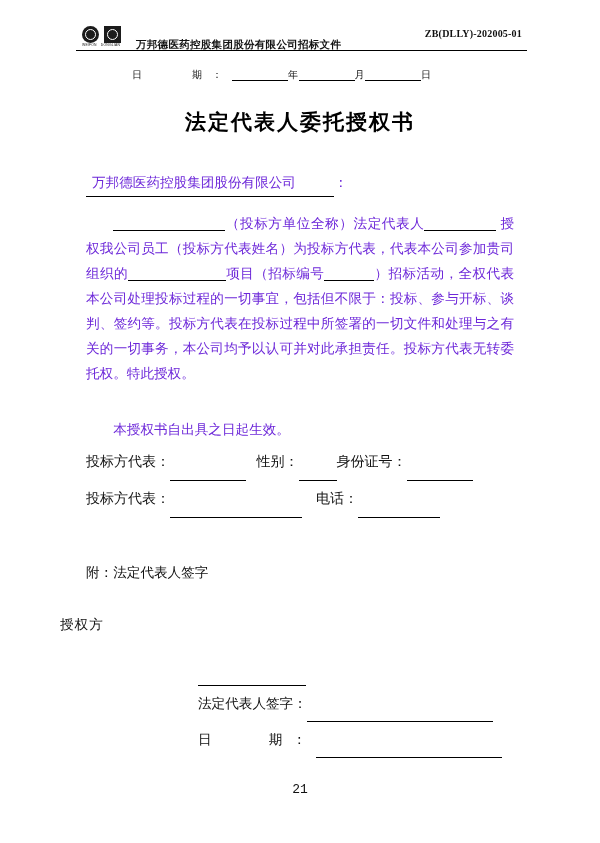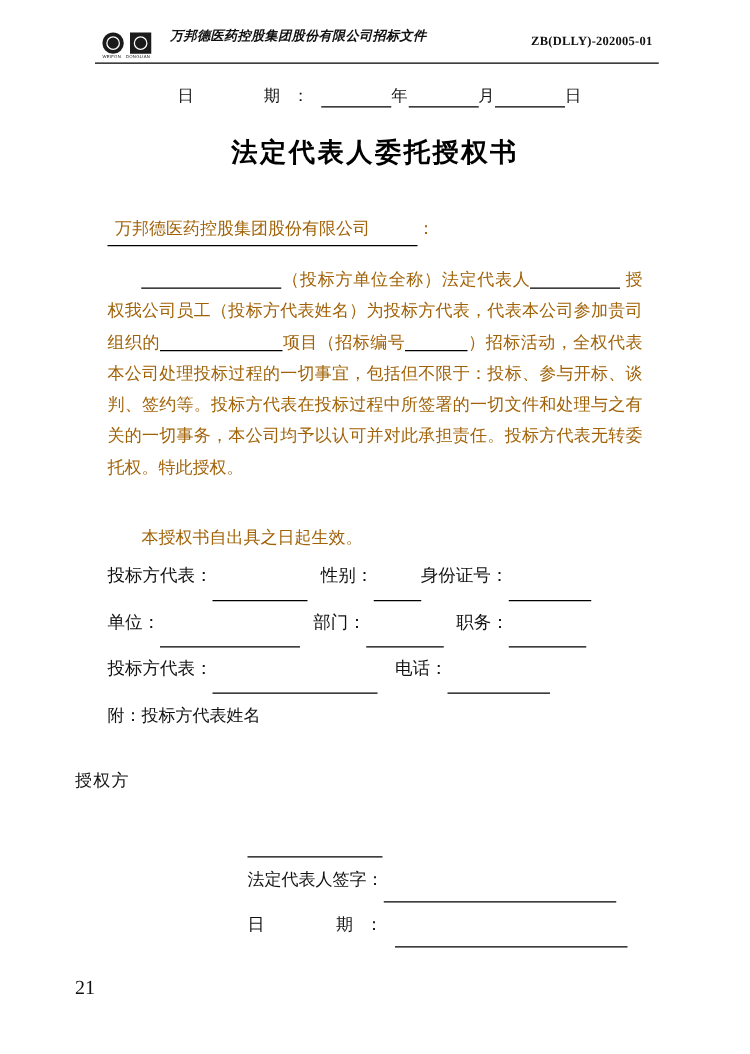--- a/index.html
+++ b/index.html
@@ -86,27 +86,26 @@
     font-size: 3.4px;
     letter-spacing: .2px;
     color: #111;
     font-family: "Liberation Sans", sans-serif;
     display: flex;
     gap: 4px;
   }
   .header-title {
     position: absolute;
     left: 76px;
-    top: 0;
+    top: 16px;
     font-size: 10.5px;
     font-weight: bold;
     color: #111;
     font-family: "Liberation Sans", sans-serif;
     letter-spacing: .3px;
-    font-style: italic;
   }
   .header-code {
     position: absolute;
     right: 18px;
     top: 6px;
     font-size: 10px;
     font-weight: bold;
     color: #111;
     font-family: "Liberation Serif", serif;
     letter-spacing: .2px;
@@ -115,23 +114,23 @@
     position: absolute;
     left: 16px;
     right: 13px;
     top: 28px;
     border-top: 1.6px solid #000;
   }
 
   
   .dateline {
     position: absolute;
-    left: 82px;
+    left: 72px;
     top: 46px;
-    font-size: 13px;
+    font-size: 10px;
     color: #111;
     letter-spacing: .5px;
     white-space: nowrap;
   }
   .dateline .lbl { letter-spacing: 10px; }
   .u-line {
     display: inline-block;
     border-bottom: 1px solid #000;
     vertical-align: baseline;
   }
@@ -150,21 +149,21 @@
   }
 
   
   .body {
     position: absolute;
     left: 26px;
     top: 148px;
     width: 428px;
     font-size: 13.6px;
     line-height: 25px;
-    color: #a16207;
+    color: #6d28d9;
     text-align: justify;
   }
   .company-line {
     margin-bottom: 14px;
     white-space: nowrap;
   }
   .company-name {
     display: inline-block;
     border-bottom: 1px solid #000;
     padding: 0 4px 1px 6px;
@@ -218,23 +217,24 @@
     color: #111;
     line-height: 35px;
     white-space: nowrap;
   }
   .sig-rows .sp { letter-spacing: 10px; }
 
   .page-number {
     position: absolute;
     left: 0; right: 0;
     top: 760px;
-    font-size: 16px;
-    color: #111;
-    font-family: Liberation Serif, serif;
+    text-align: center;
+    font-size: 13px;
+    color: #111;
+    font-family: Liberation Mono, monospace;
   }
 </style>
 </head>
 <body>
 
 <div class="page">
   <div class="sheet">
 
     <div class="header">
       <div class="header-logos">
@@ -259,25 +259,24 @@
     <div class="body">
       <div class="company-line">
         <span class="company-name">万邦德医药控股集团股份有限公司</span><span>：</span>
       </div>
       <div class="para"><span class="blank" style="width:112px"></span><span>（投标方单位全称）法定代表人</span><span class="blank" style="width:72px"></span>&nbsp;<span>授权我公司员工（投标方代表姓名）</span><span>为投标方代表，代表本公司参加贵司组织的</span><span class="blank" style="width:98px"></span><span>项目（招标编号</span><span class="blank" style="width:50px"></span><span>）招标活动，全权代表本公司处理投标过程的一切事宜，包括但不限于：投标、参与开标、谈判、签约等。投标方代表在投标过程中所签署的一切文件和处理与之有关的一切事务，本公司均予以认可并对此承担责任。投标方代表无转委托权。特此授权。</span></div>
       <div class="para2">本授权书自出具之日起生效。</div>
     </div>
 
     <div class="fields">
       <div class="row"><span>投标方代表：</span><span class="u-line" style="width:76px">&nbsp;</span>&nbsp;&nbsp;&nbsp;<span>性别：</span><span class="u-line" style="width:38px">&nbsp;</span><span>身份证号：</span><span class="u-line" style="width:66px">&nbsp;</span></div>
-      <div class="row"><span>单位：</span><span class="u-line" style="width:112px">&nbsp;</span>&nbsp;&nbsp;&nbsp;<span>部门：</span><span class="u-line" style="width:62px">&nbsp;</span>&nbsp;&nbsp;&nbsp;<span>职务：</span><span class="u-line" style="width:62px">&nbsp;</span></div>
       <div class="row"><span>投标方代表：</span><span class="u-line" style="width:132px">&nbsp;</span>&nbsp;&nbsp;&nbsp;&nbsp;<span>电话：</span><span class="u-line" style="width:82px">&nbsp;</span></div>
     </div>
 
-    <div class="attach">附：投标方代表姓名</div>
+    <div class="attach">附：法定代表人签字</div>
 
     <div class="sig-title">授权方</div>
 
     <div class="sig-rows">
       <div><span class="u-line" style="width:108px">&nbsp;</span></div>
       <div><span>法定代表人签字：</span><span class="u-line" style="width:186px">&nbsp;</span></div>
       <div><span class="sp">日　　期：</span><span class="u-line" style="width:186px">&nbsp;</span></div>
     </div>
 
     <div class="page-number">21</div>

